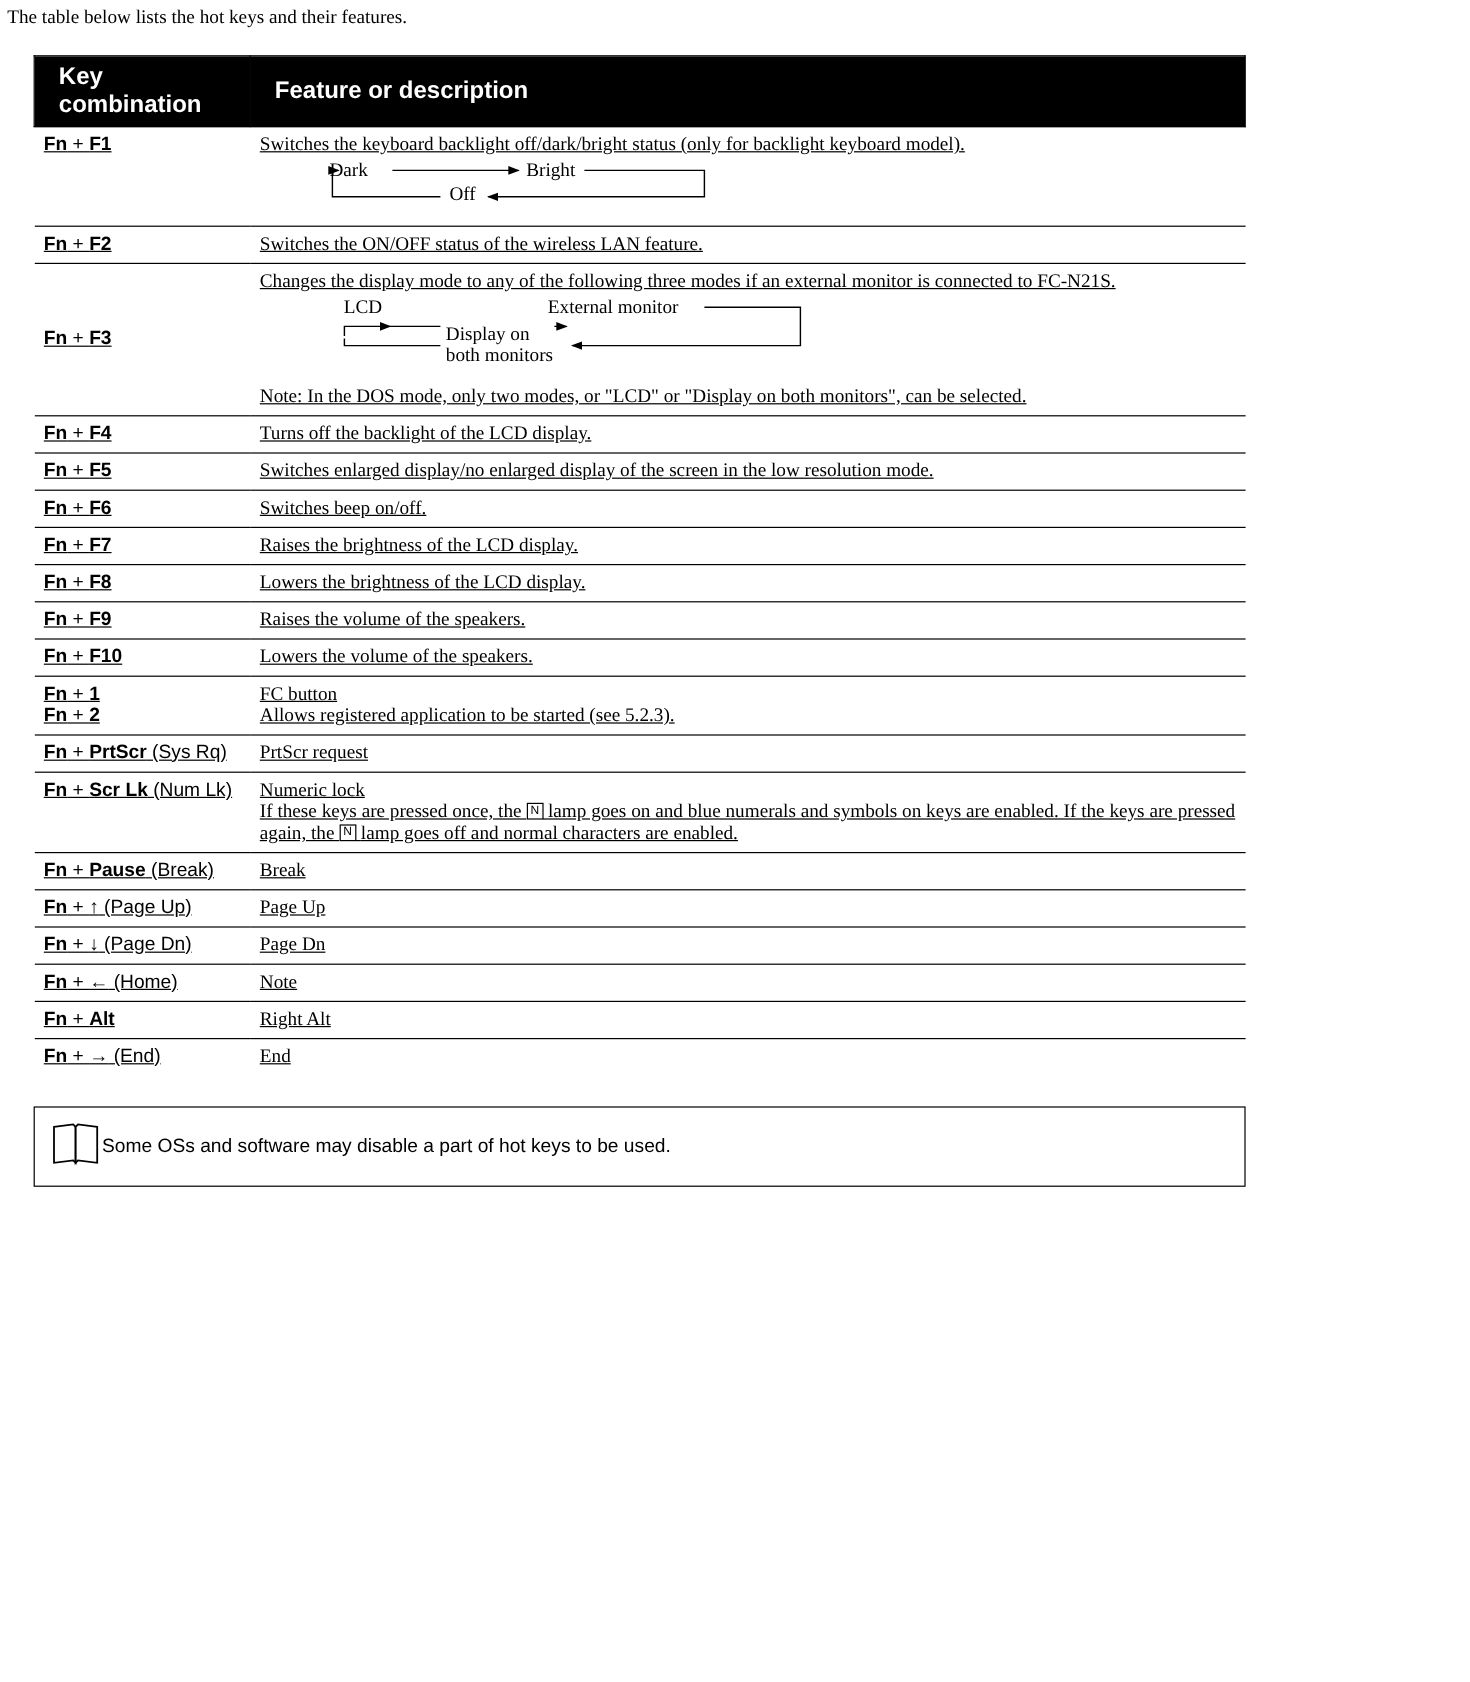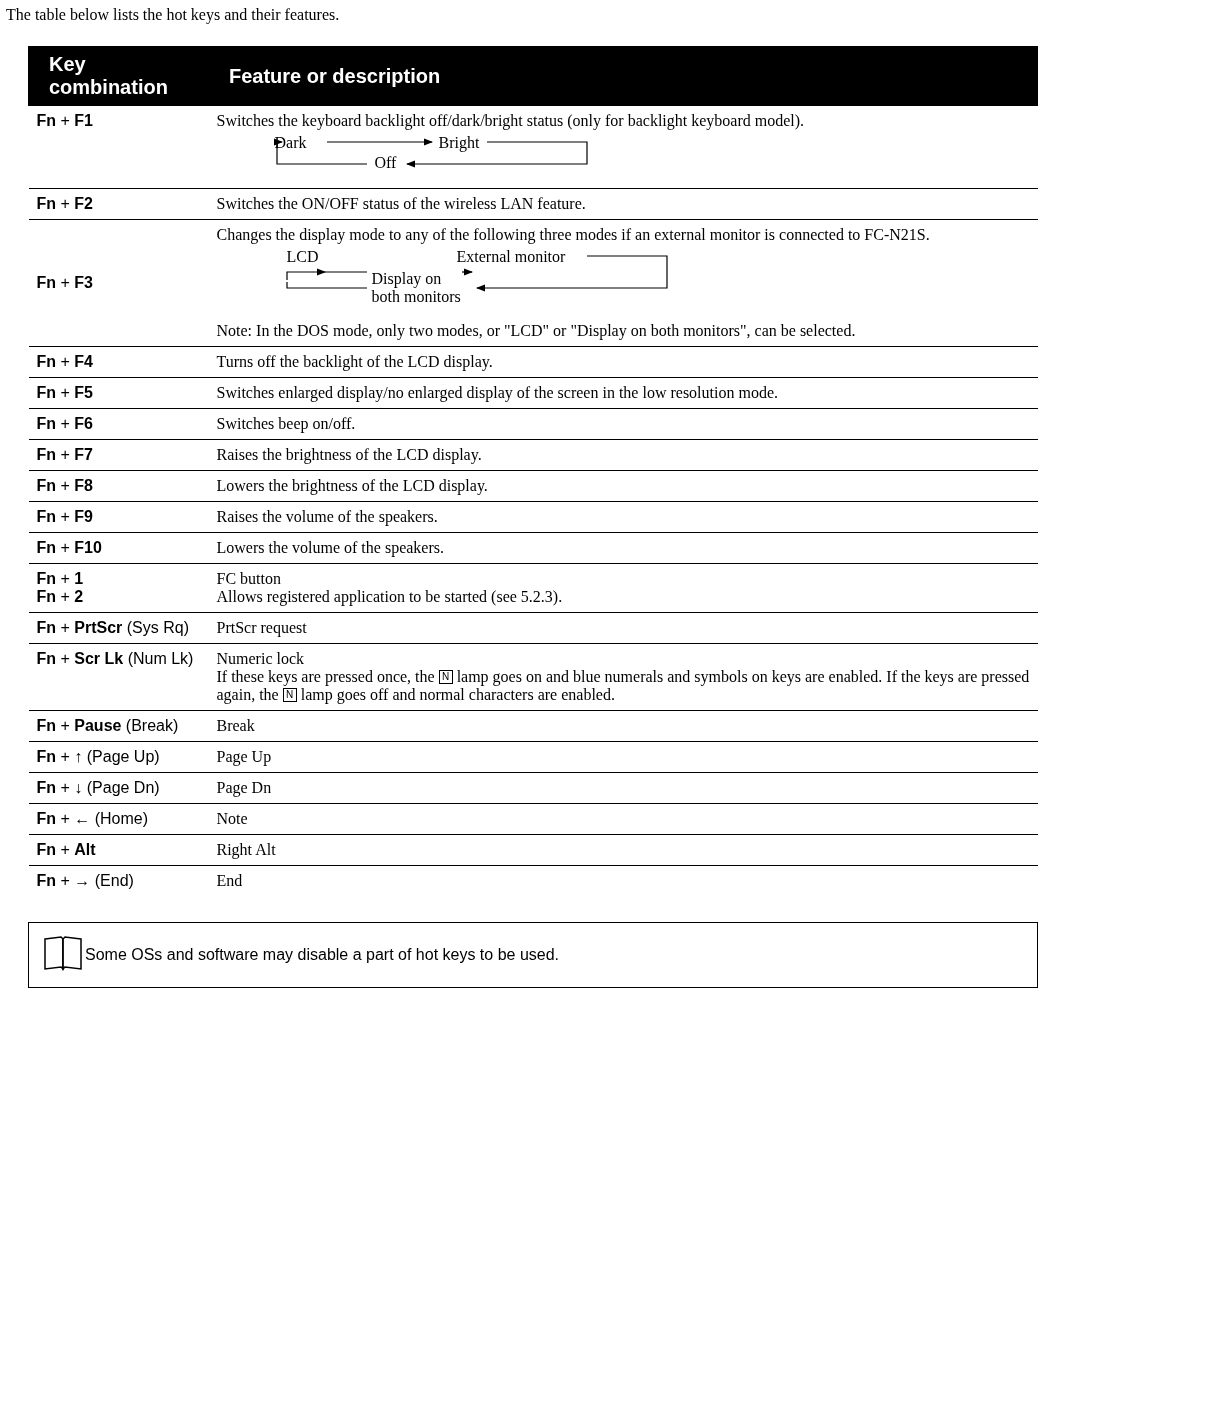--- a/index.html
+++ b/index.html
@@ -27,20 +27,21 @@
       font-family: Arial, Helvetica, sans-serif;
       font-weight: bold;
       font-size: 20px;
       padding: 6px 20px;
       border: 1px solid #000;
     }
     .tbl td {
       vertical-align: top;
       padding: 6px 8px;
       border-top: 1px solid #000;
+      text-decoration: underline;
     }
     .tbl td.keycol {
       width: 180px;
       font-family: Arial, Helvetica, sans-serif;
     }
     .fn-bold { font-weight: bold; }
     .plus { font-weight: normal; }
     .desc-note { margin-top: 10px; }
     .diagram {
       position: relative;

